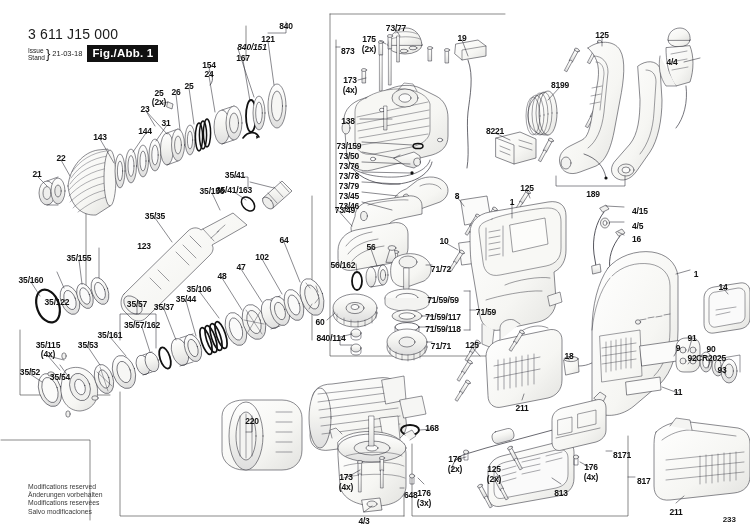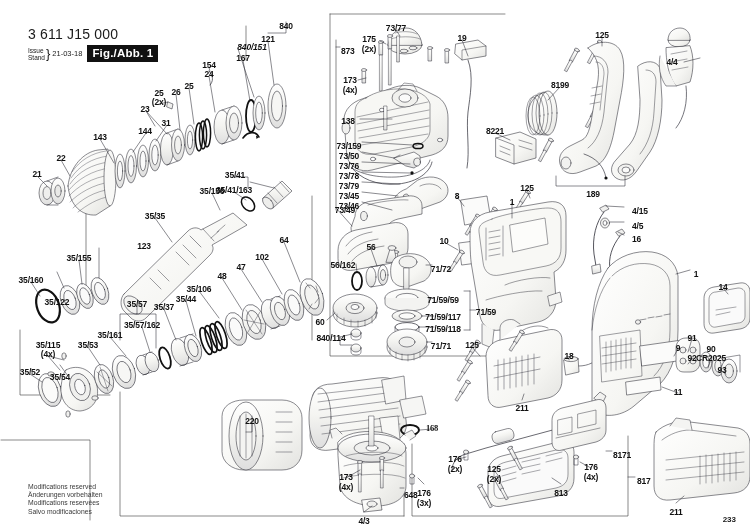--- a/index.html
+++ b/index.html
@@ -903,16 +903,16 @@
       <div class="lbl ctr" style="left: 494px; top: 465px;">125</div>
       <div class="lbl ctr" style="left: 494px; top: 475px;">(2x)</div>
       <div class="lbl ctr" style="left: 455px; top: 455px;">176</div>
       <div class="lbl ctr" style="left: 455px; top: 465px;">(2x)</div>
       <div class="lbl" style="left: 404px; top: 491px;">648</div>
       <div class="lbl ctr" style="left: 424px; top: 489px;">176</div>
       <div class="lbl ctr" style="left: 424px; top: 499px;">(3x)</div>
       <div class="lbl ctr" style="left: 346px; top: 473px;">173</div>
       <div class="lbl ctr" style="left: 346px; top: 483px;">(4x)</div>
       <div class="lbl ctr" style="left: 364px; top: 517px;">4/3</div>
-      <div class="lbl ctr" style="left: 432px; top: 424px; font-family: Liberation Serif, serif;">168</div>
+      <div class="lbl ctr" style="left: 432px; top: 424px;">168</div>
       <div class="lbl ctr" style="left: 252px; top: 417px;">220</div>
     </div>
 </div>
 
 </body></html>

